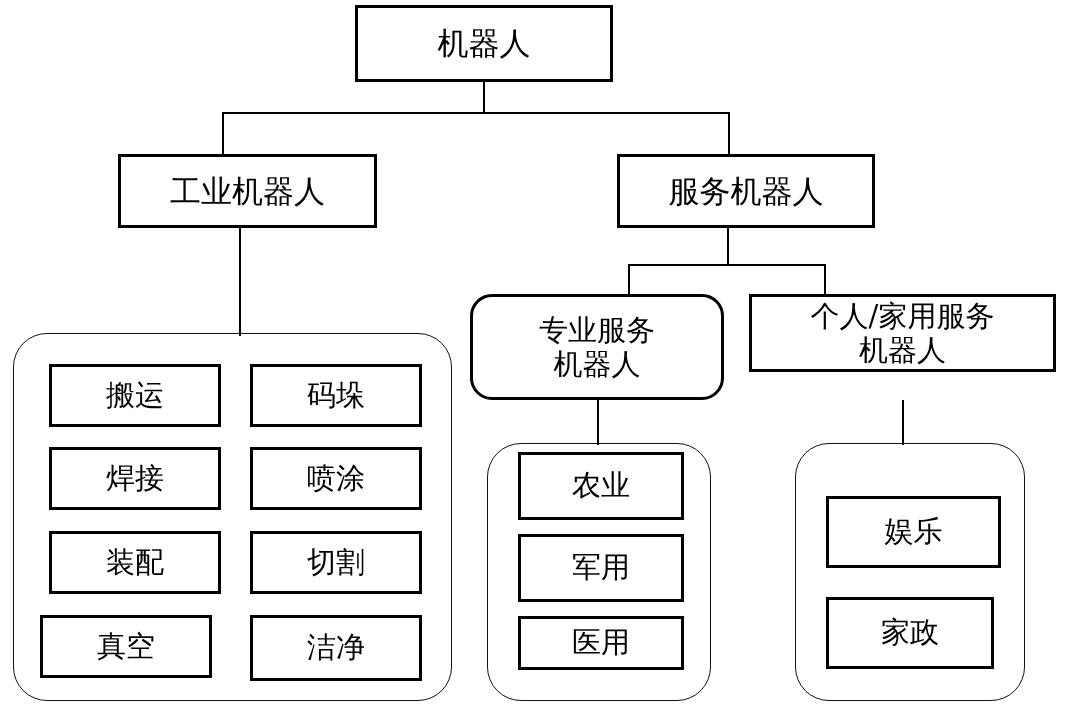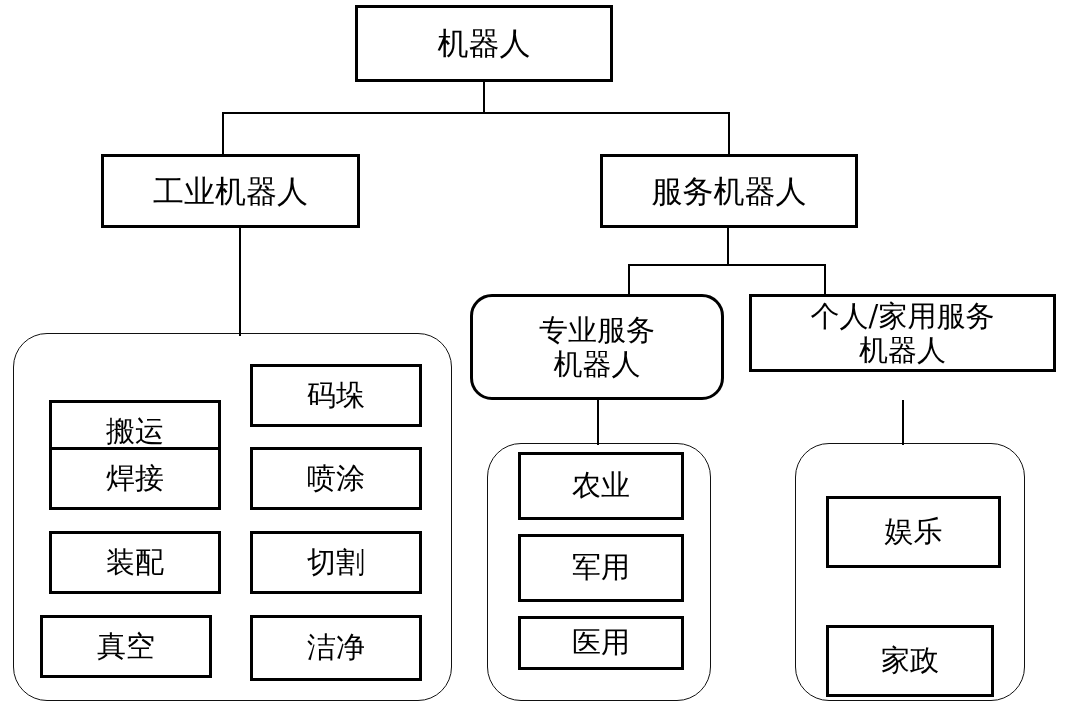--- a/index.html
+++ b/index.html
@@ -24,21 +24,21 @@
     background: #ffffff;
     display: flex;
     align-items: center;
     justify-content: center;
     text-align: center;
     line-height: 1.18;
     white-space: pre-line;
     z-index: 3;
   }
   .node.lvl1 { font-size: 31px; }
-  .node.lvl2 { font-size: 31px; }
+  .node.lvl2 { font-size: 31px; margin-left: 17px; }
   .node.lvl3 { font-size: 29px; }
   .leaf {
     position: absolute;
     box-sizing: border-box;
     border: 3px solid #000000;
     background: #ffffff;
     display: flex;
     align-items: center;
     justify-content: center;
     text-align: center;
@@ -93,36 +93,36 @@
 机器人</div>
 
   <div class="node lvl3" style="left:749px; top:294px; width:307px; height:78px;">个人/家用服务
 机器人</div>
 
   <div class="line-v" style="left:597px; top:400px; height:45px;"></div>
   <div class="line-v" style="left:902px; top:400px; height:45px;"></div>
 
   <div class="group" style="left:13px; top:333px; width:439px; height:368px;"></div>
 
-  <div class="leaf" style="left:49px; top:364px; width:172px; height:63px;margin-top:36px;">搬运</div>
+  <div class="leaf" style="left:49px; top:364px; width:172px; height:63px;">搬运</div>
   <div class="leaf" style="left:250px; top:364px; width:172px; height:63px;">码垛</div>
 
   <div class="leaf" style="left:49px; top:447px; width:172px; height:63px;">焊接</div>
   <div class="leaf" style="left:250px; top:447px; width:172px; height:63px;">喷涂</div>
 
   <div class="leaf" style="left:49px; top:531px; width:172px; height:63px;">装配</div>
   <div class="leaf" style="left:250px; top:531px; width:172px; height:63px;">切割</div>
 
   <div class="leaf" style="left:40px; top:615px; width:172px; height:63px;">真空</div>
   <div class="leaf" style="left:250px; top:615px; width:172px; height:66px;">洁净</div>
 
   <div class="group" style="left:487px; top:443px; width:224px; height:258px;"></div>
 
   <div class="leaf" style="left:518px; top:452px; width:166px; height:68px;">农业</div>
   <div class="leaf" style="left:518px; top:534px; width:166px; height:68px;">军用</div>
   <div class="leaf" style="left:518px; top:616px; width:166px; height:54px;">医用</div>
 
   <div class="group" style="left:795px; top:443px; width:230px; height:258px;"></div>
 
   <div class="leaf" style="left:826px; top:496px; width:175px; height:72px;">娱乐</div>
-  <div class="leaf" style="left:826px; top:625px; width:168px; height:72px;">家政</div>
+  <div class="leaf" style="left:826px; top:597px; width:168px; height:72px;">家政</div>
 
 </div>
 
 </body></html>

